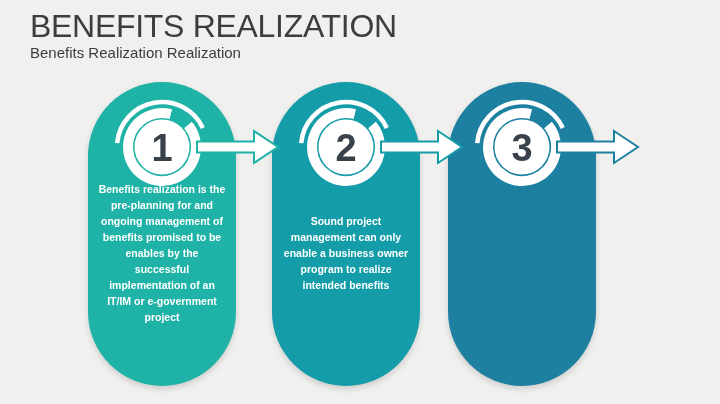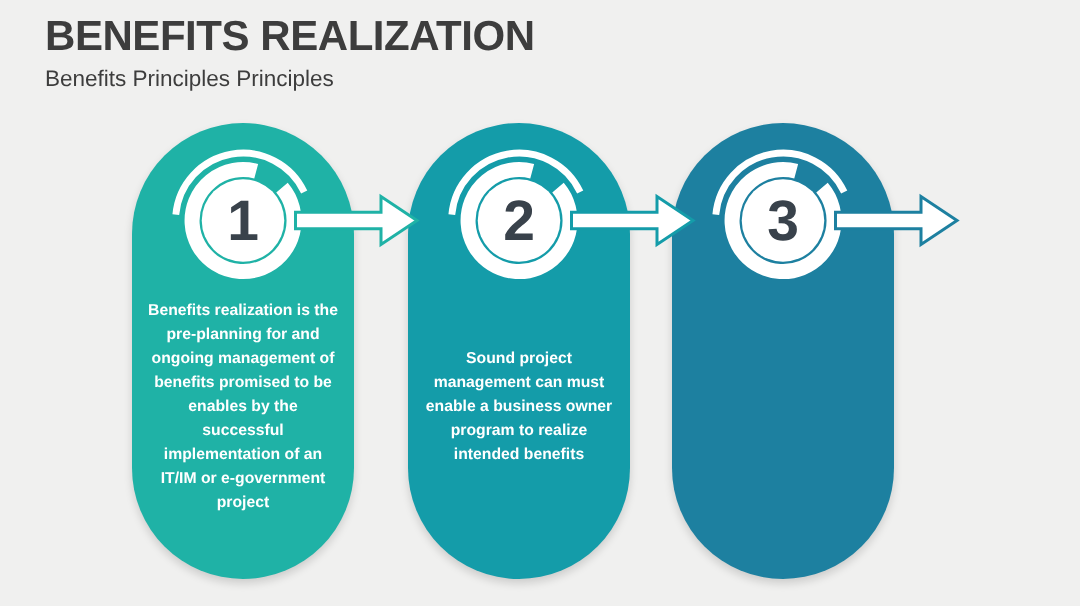--- a/index.html
+++ b/index.html
@@ -3,21 +3,21 @@
 <meta charset="utf-8">
 <style>
   html,body { margin:0; padding:0; }
   body { font-family:"Liberation Sans", sans-serif; }
   .stage {
     position:relative; width:720px; height:404px;
     background:#f0f0ef; overflow:hidden;
   }
   .title {
     position:absolute; left:30px; top:8px; margin:0;
-    font-size:28px; font-weight:bold; letter-spacing:-0.3px;
+    font-size:32px; font-weight:normal; letter-spacing:-0.3px;
     color:#3d3d3d;
   }
   .subtitle {
     position:absolute; left:30px; top:44px;
     font-size:15px; color:#3d3d3d;
   }
   .cards { position:absolute; left:0; top:0; width:100%; height:100%; }
   .card {
     position:absolute; top:82px; width:148px; height:304px;
     border-radius:74px;
@@ -29,32 +29,32 @@
   .graphic {
     position:absolute; left:14px; top:5px;
     overflow:visible;
   }
   .stepnum {
     font-family:"Liberation Sans", sans-serif;
     font-size:38px; font-weight:bold; fill:#39424b;
     text-anchor:middle; dominant-baseline:central;
   }
   .desc {
-    position:absolute; left:9px; right:9px; top:128px; height:122px;
+    position:absolute; left:9px; right:9px; top:110px; height:122px;
     display:flex; align-items:center; justify-content:center;
     text-align:center;
     color:#ffffff; font-size:10.5px; font-weight:bold; line-height:16px;
   }
 </style>
 </head>
 <body>
 
 <div class="stage">
   <h1 class="title">BENEFITS REALIZATION</h1>
-  <div class="subtitle">Benefits Principles Principles</div>
+  <div class="subtitle">Benefits Realization Realization</div>
   <div class="cards">
       <div class="card" style="background: rgb(31, 178, 166);">
         <svg class="graphic" width="190" height="120" viewBox="0 0 190 120">
           <path d="M15.2 56.1 A45 45 0 0 1 100.8 41" fill="none" stroke="#ffffff" stroke-width="4.5"></path>
           <path d="M68.8 27.2 A34 34 0 1 0 86 38.1" fill="none" stroke="#ffffff" stroke-width="10"></path>
           <circle cx="60" cy="60" r="27.5" fill="#ffffff"></circle>
           <polygon points="95,54.5 152,54.5 152,44 176,60 152,76 152,65.5 95,65.5" fill="#ffffff" stroke="#1fb2a6" stroke-width="2"></polygon>
           <text class="stepnum" x="60" y="61">1</text>
         </svg>
         <div class="desc">
@@ -63,21 +63,21 @@
       </div>
       <div class="card" style="background: rgb(20, 156, 169);">
         <svg class="graphic" width="190" height="120" viewBox="0 0 190 120">
           <path d="M15.2 56.1 A45 45 0 0 1 100.8 41" fill="none" stroke="#ffffff" stroke-width="4.5"></path>
           <path d="M68.8 27.2 A34 34 0 1 0 86 38.1" fill="none" stroke="#ffffff" stroke-width="10"></path>
           <circle cx="60" cy="60" r="27.5" fill="#ffffff"></circle>
           <polygon points="95,54.5 152,54.5 152,44 176,60 152,76 152,65.5 95,65.5" fill="#ffffff" stroke="#149ca9" stroke-width="2"></polygon>
           <text class="stepnum" x="60" y="61">2</text>
         </svg>
         <div class="desc">
-          <span>Sound project management can must enable a business owner program to realize intended benefits</span>
+          <span>Sound project management can only enable a business owner program to realize intended benefits</span>
         </div>
       </div>
       <div class="card" style="background: rgb(29, 128, 160);">
         <svg class="graphic" width="190" height="120" viewBox="0 0 190 120">
           <path d="M15.2 56.1 A45 45 0 0 1 100.8 41" fill="none" stroke="#ffffff" stroke-width="4.5"></path>
           <path d="M68.8 27.2 A34 34 0 1 0 86 38.1" fill="none" stroke="#ffffff" stroke-width="10"></path>
           <circle cx="60" cy="60" r="27.5" fill="#ffffff"></circle>
           <polygon points="95,54.5 152,54.5 152,44 176,60 152,76 152,65.5 95,65.5" fill="#ffffff" stroke="#1d80a0" stroke-width="2"></polygon>
           <text class="stepnum" x="60" y="61">3</text>
         </svg>

